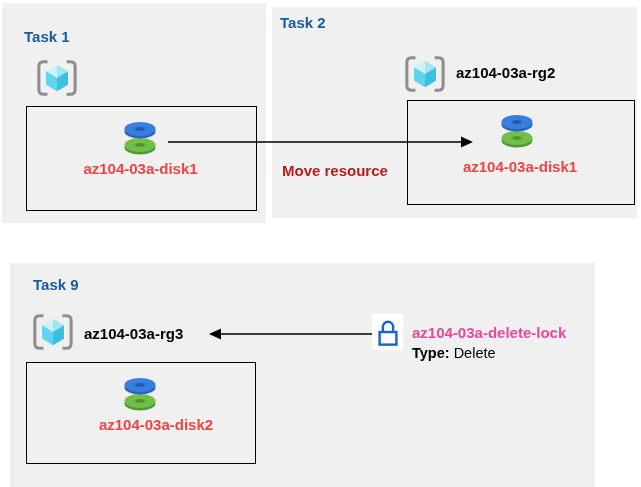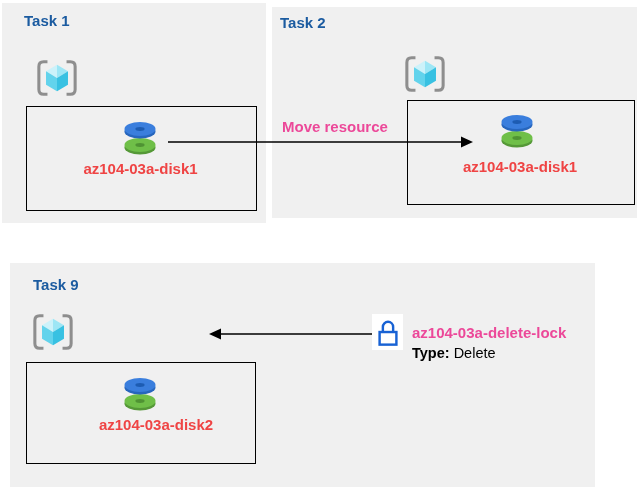--- a/index.html
+++ b/index.html
@@ -16,21 +16,21 @@
   }
   .res-label{
     position:absolute;font-size:15px;font-weight:bold;color:#000;white-space:nowrap;line-height:18px;
   }
   .disk-box{position:absolute;border:1.5px solid #000;background:transparent;}
   .disk-label{
     position:absolute;font-size:15px;font-weight:bold;color:#ef4444;text-align:center;line-height:18px;
   }
   .icon-abs{position:absolute;}
   .move-label{
-    position:absolute;font-size:15px;font-weight:bold;color:#ec4899;white-space:nowrap;line-height:18px;
+    position:absolute;font-size:15px;font-weight:bold;color:#b91c1c;white-space:nowrap;line-height:18px;margin-top:44px;
   }
   .lock-bg{
     position:absolute;left:372px;top:314px;width:31px;height:36px;background:#ffffff;
     display:flex;align-items:center;justify-content:center;
   }
   .lock-name{
     position:absolute;left:412px;top:324px;font-size:15px;font-weight:bold;color:#ec4899;white-space:nowrap;line-height:18px;
   }
   .lock-type{
     position:absolute;left:412px;top:344px;font-size:14.5px;color:#000;white-space:nowrap;line-height:18px;text-align:center;
@@ -62,57 +62,59 @@
     <g id="lock-icon-def">
       <path d="M9.5 17 V11 a5.5 5.5 0 0 1 11 0 V17" fill="none" stroke="#1862d4" stroke-width="2.6"></path>
       <rect x="6" y="16.5" width="18" height="13.5" fill="#ffffff" stroke="#1862d4" stroke-width="2.6"></rect>
     </g>
   </defs>
 </svg>
 
 <div class="canvas">
 
   <div class="panel" id="panel-task1"></div>
-  <div class="task-title" style="left:24px;top:12px">Task 1</div>
+  <div class="task-title" style="left:24px;top:28px">Task 1</div>
 
   <svg class="icon-abs" style="left:36px;top:58px" width="42" height="40" viewBox="0 0 44 40">
       <use href="#rg-icon-def"></use>
     </svg>
 
   <div class="disk-box" style="left:26px;top:106px;width:229px;height:103px"></div>
   <svg class="icon-abs" style="left:122px;top:119px" width="36" height="38" viewBox="0 0 36 38">
       <use href="#disk-icon-def"></use>
     </svg>
   <div class="disk-label" style="left:26px;top:160px;width:229px">az104-03a-disk1</div>
 
   <div class="panel" id="panel-task2"></div>
   <div class="task-title" style="left:280px;top:14px">Task 2</div>
 
   <svg class="icon-abs" style="left:404px;top:54px" width="42" height="40" viewBox="0 0 44 40">
       <use href="#rg-icon-def"></use>
     </svg>
+  <div class="res-label" style="left:456px;top:64px">az104-03a-rg2</div>
 
   <div class="disk-box" style="left:407px;top:100px;width:226px;height:103px"></div>
   <svg class="icon-abs" style="left:499px;top:112px" width="36" height="38" viewBox="0 0 36 38">
       <use href="#disk-icon-def"></use>
     </svg>
   <div class="disk-label" style="left:407px;top:158px;width:226px">az104-03a-disk1</div>
 
   <div class="move-label" style="left:282px;top:118px">Move resource</div>
   <svg class="icon-abs" style="left:168px;top:134px" width="306" height="16" viewBox="0 0 306 16">
     <line x1="0" y1="8" x2="294" y2="8" stroke="#000" stroke-width="1.6"></line>
     <polygon points="293,2.5 305,8 293,13.5" fill="#000"></polygon>
   </svg>
 
   <div class="panel" id="panel-task3"></div>
   <div class="task-title" style="left:33px;top:276px">Task 9</div>
 
   <svg class="icon-abs" style="left:32px;top:312px" width="42" height="40" viewBox="0 0 44 40">
       <use href="#rg-icon-def"></use>
     </svg>
+  <div class="res-label" style="left:84px;top:325px">az104-03a-rg3</div>
 
   <svg class="icon-abs" style="left:208px;top:326px" width="164" height="16" viewBox="0 0 164 16">
     <polygon points="13,2.5 1,8 13,13.5" fill="#000"></polygon>
     <line x1="12" y1="8" x2="164" y2="8" stroke="#000" stroke-width="1.6"></line>
   </svg>
 
   <div class="lock-bg">
     <svg width="28" height="33" viewBox="0 0 30 34">
         <use href="#lock-icon-def"></use>
       </svg>

